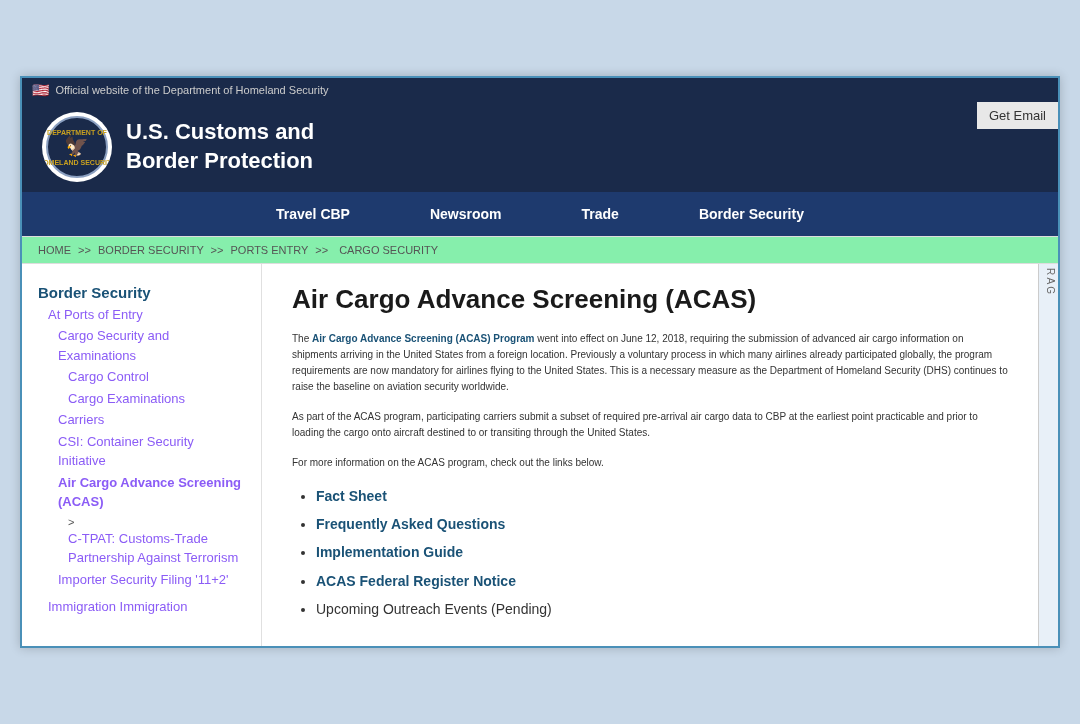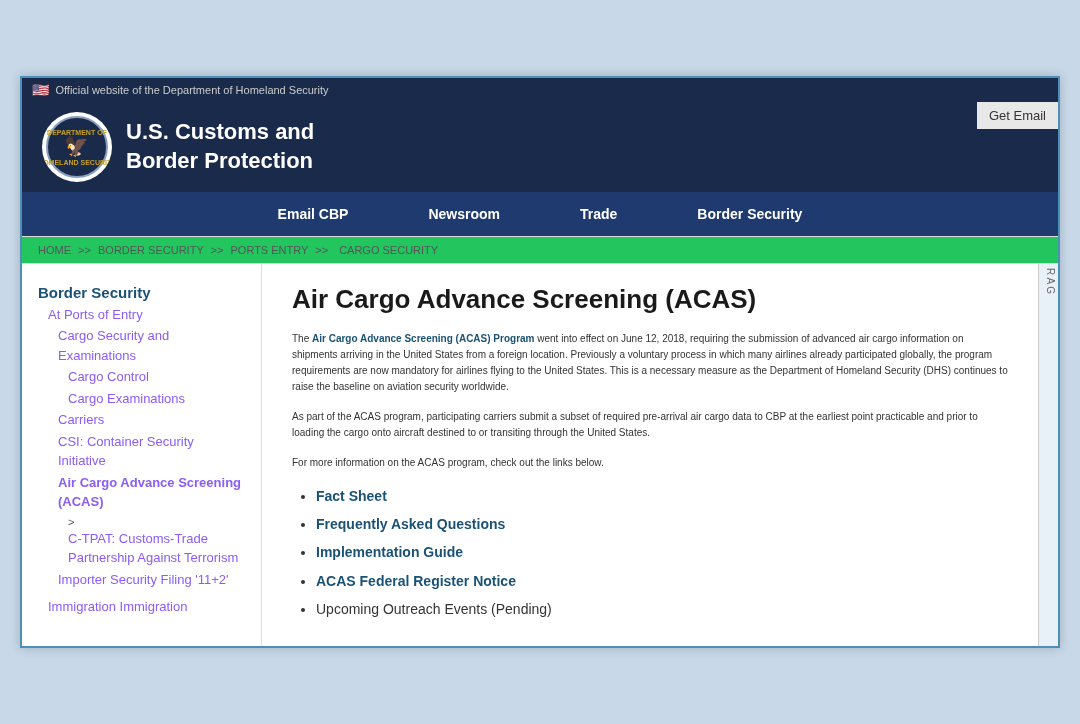--- a/index.html
+++ b/index.html
@@ -91,21 +91,21 @@
       color: #fff;
       text-decoration: none;
       padding: 14px 40px;
       display: block;
       font-size: 14px;
       font-weight: 600;
     }
 
     
     .breadcrumb {
-      background: #22c55e;
+      background: #86efac;
       padding: 7px 16px;
       font-size: 11px;
       color: #555;
       border-top: 1px solid #ddd;
       border-bottom: 1px solid #ddd;
     }
     .breadcrumb a { color: #555; text-decoration: none; }
     .breadcrumb span { margin: 0 4px; }
 
     
@@ -231,21 +231,21 @@
         <div>U.S. Customs and</div>
         <div>Border Protection</div>
       </div>
     </div>
     <div class="get-email-area">
       <button class="get-email-btn-el">Get Email</button>
     </div>
   </div>
 
   <nav class="main-nav">
-    <a href="#">Email CBP</a>
+    <a href="#">Travel CBP</a>
     <a href="#">Newsroom</a>
     <a href="#">Trade</a>
     <a href="#">Border Security</a>
   </nav>
 
   <div class="breadcrumb">
     <a href="#">HOME</a>
     <span>&gt;&gt;</span>
     <a href="#">BORDER SECURITY</a>
     <span>&gt;&gt;</span>

